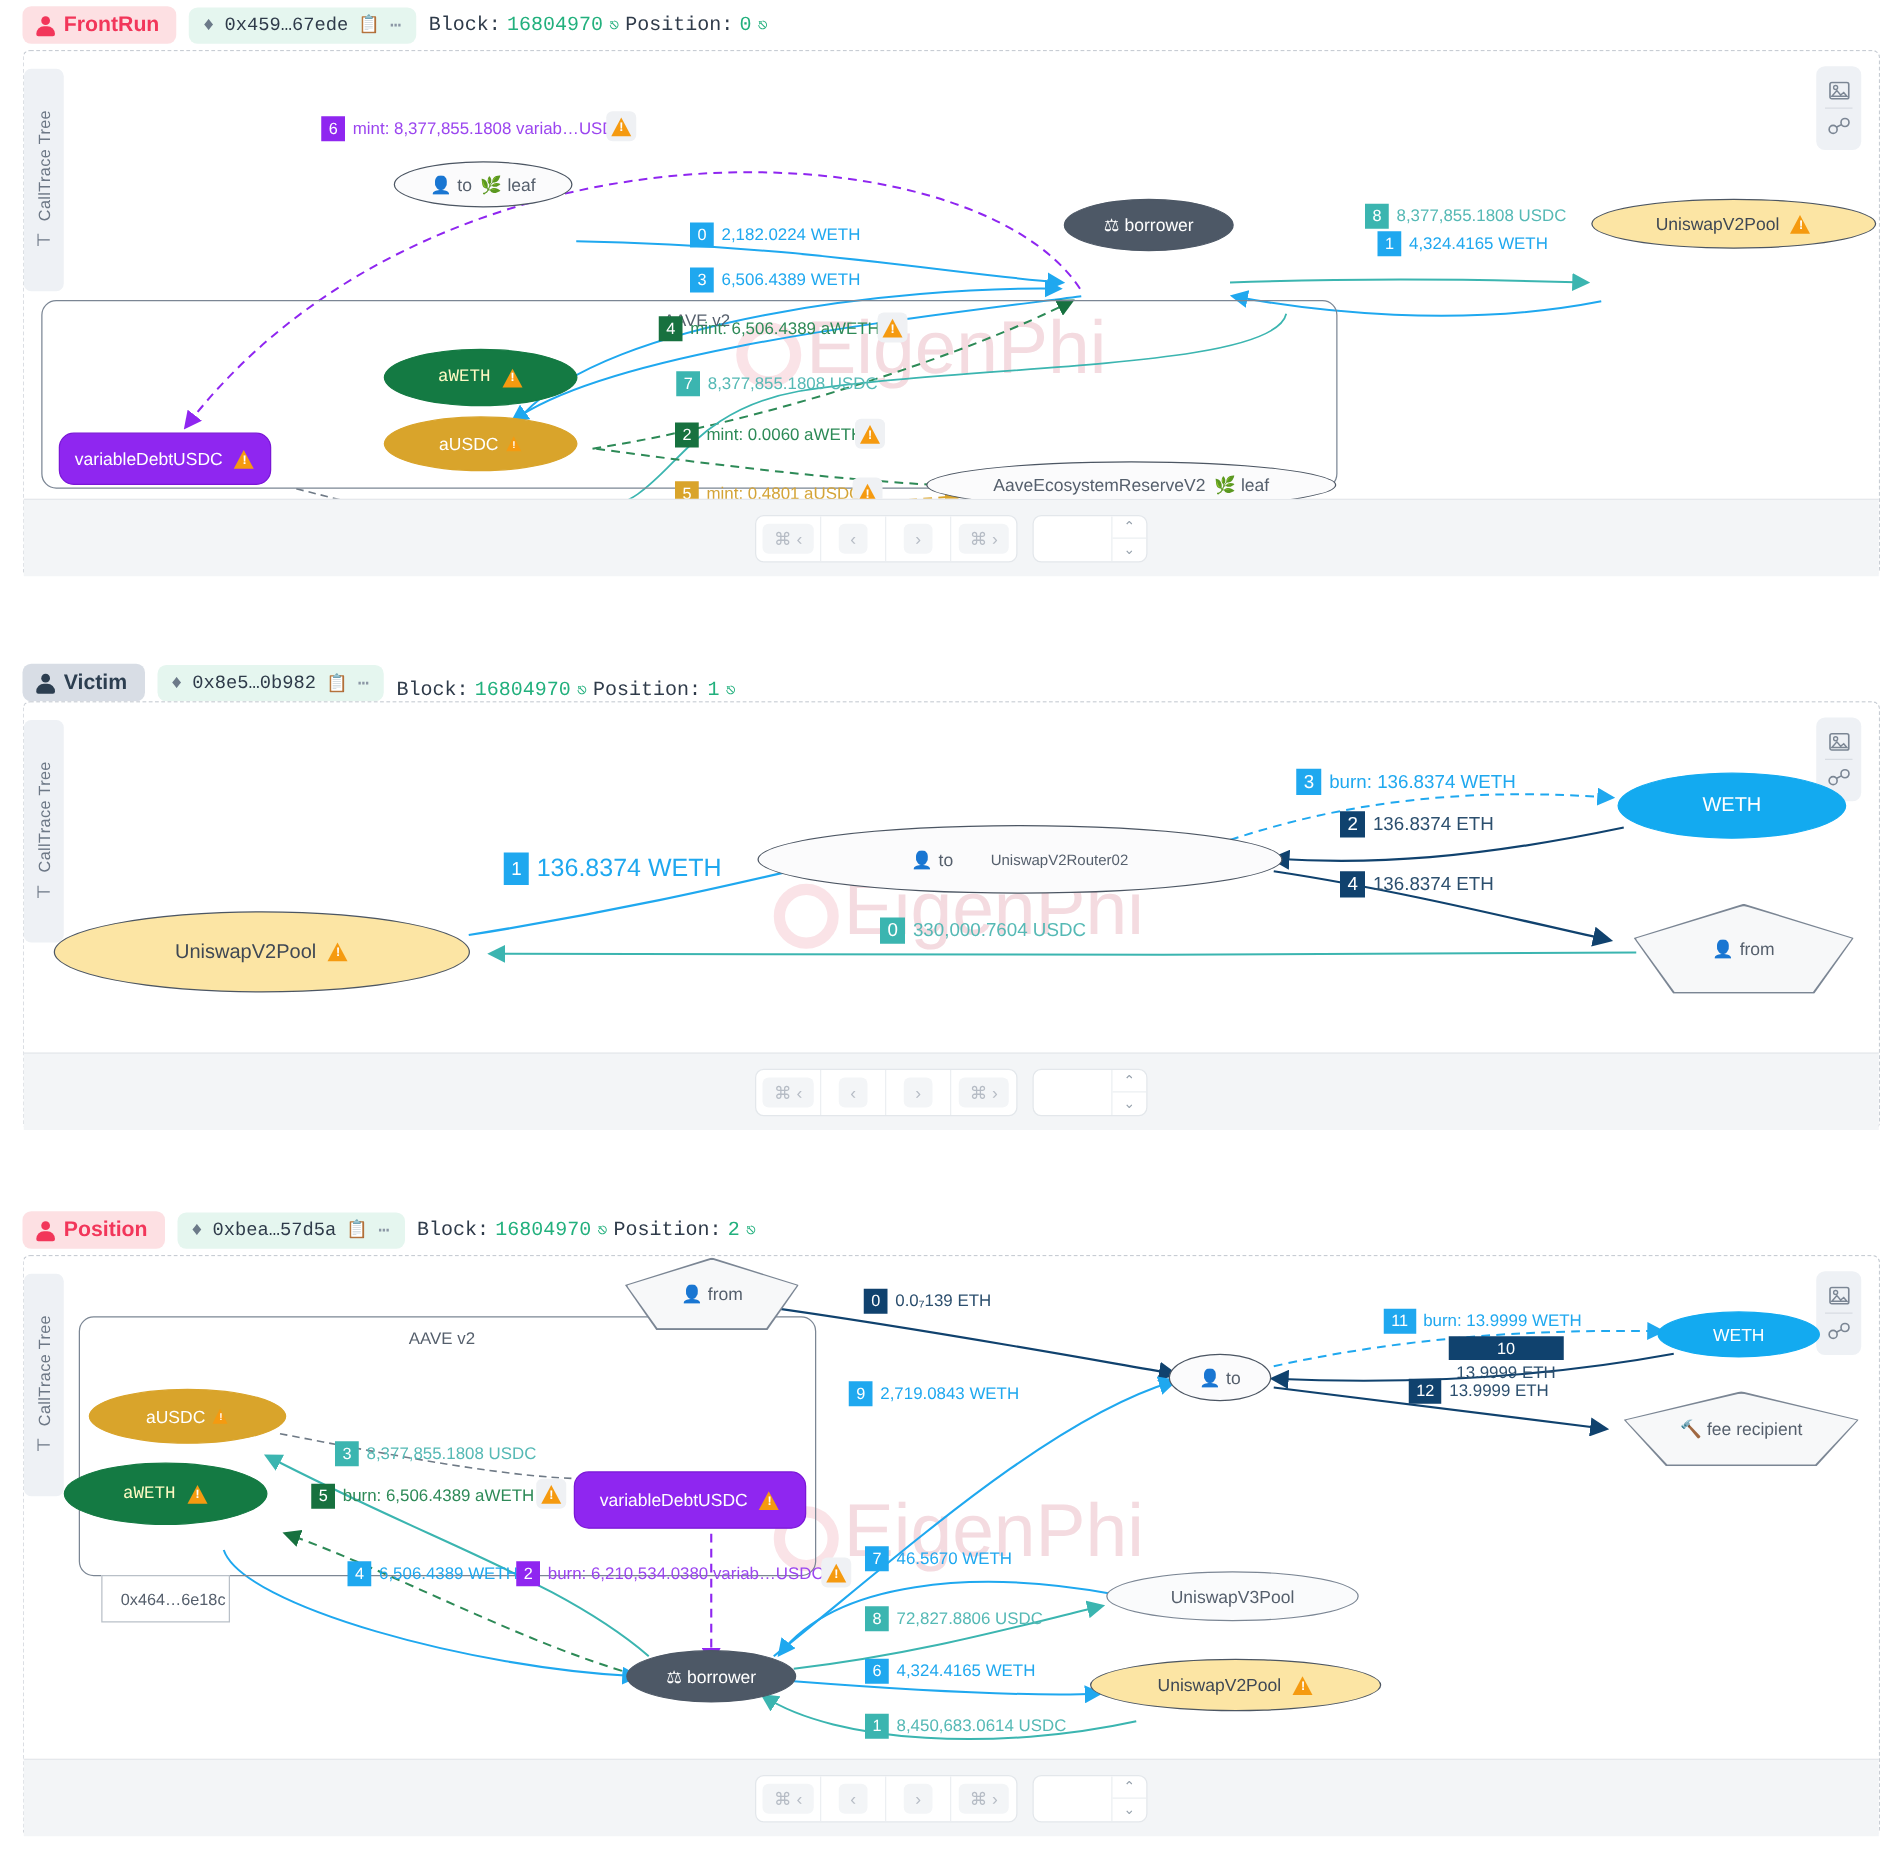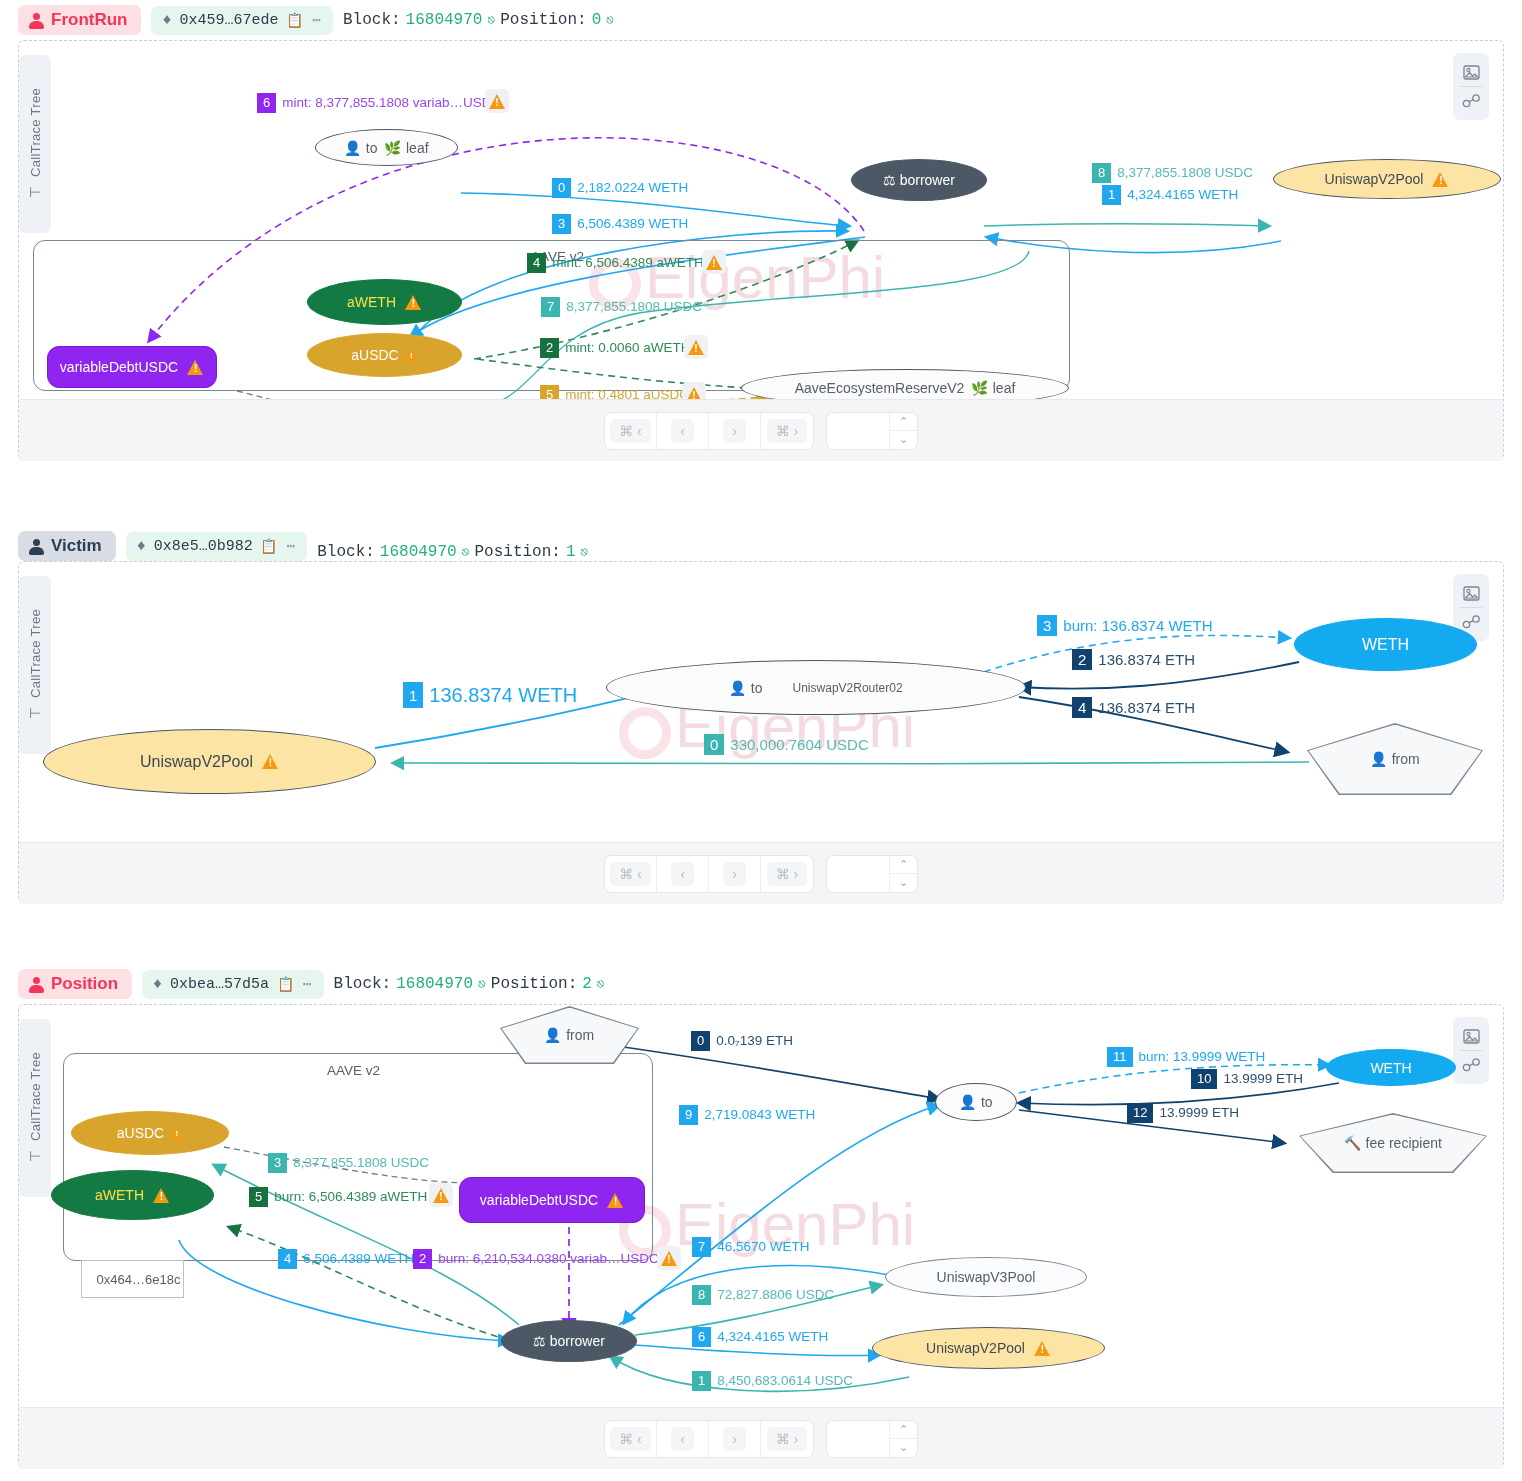--- a/index.html
+++ b/index.html
@@ -94,21 +94,21 @@
 
   
   .node {
     position: absolute; display: flex; align-items: center; justify-content: center;
     font-size: 14px; text-align: center; white-space: nowrap;
   }
   .node.ellipse { border-radius: 50%; }
   .n-plain   { background: #fbfbfc; border: 1.5px solid #4c5663; color: #555f6c; }
   .n-dark    { background: #4d5866; border: 1.5px solid #4d5866; color: #ffffff; }
   .n-yellow  { background: #fce5a4; border: 1.5px solid #4c5663; color: #3f4854; }
-  .n-green   { background: #147a43; border: 1.5px solid #147a43; color: #fde047; }
+  .n-green   { background: #147a43; border: 1.5px solid #147a43; color: #fef9c3; font-family: Liberation Mono, monospace; }
   .n-gold    { background: #d9a42b; border: 1.5px solid #d9a42b; color: #ffffff; }
   .n-purple  { background: #8f26f0; border: 1.5px solid #7a17d6; color: #ffffff; border-radius: 12px; }
   .n-blue    { background: #13aaf0; border: 1.5px solid #13aaf0; color: #ffffff; }
   .n-white   { background: #fafbfc; border: 1.5px solid #7b8694; color: #555f6c; }
 
   .pent {
     position: absolute; background: #f7f8f9;
     clip-path: polygon(50% 0%, 100% 38%, 82% 100%, 18% 100%, 0% 38%);
     display: flex; align-items: center; justify-content: center;
     color: #555f6c; font-size: 14px;
@@ -734,21 +734,21 @@
     <div class="elabel c-navy" style="left:672px; top:26px;">
       <span class="idx">0</span>
       <span class="txt">0.0₇139 ETH</span>
     </div>
 
     <div class="elabel c-blue" style="left:1088px; top:42px;">
       <span class="idx">11</span>
       <span class="txt">burn: 13.9999 WETH</span>
     </div>
 
-    <div class="elabel c-navy" style="left:1172px; top:64px;">
+    <div class="elabel c-navy" style="left:1140px; top:64px;flex-direction:column;">
       <span class="idx">10</span>
       <span class="txt">13.9999 ETH</span>
     </div>
 
     <div class="elabel c-navy" style="left:1108px; top:98px;">
       <span class="idx">12</span>
       <span class="txt">13.9999 ETH</span>
     </div>
 
     <div class="elabel c-blue" style="left:660px; top:100px;">

